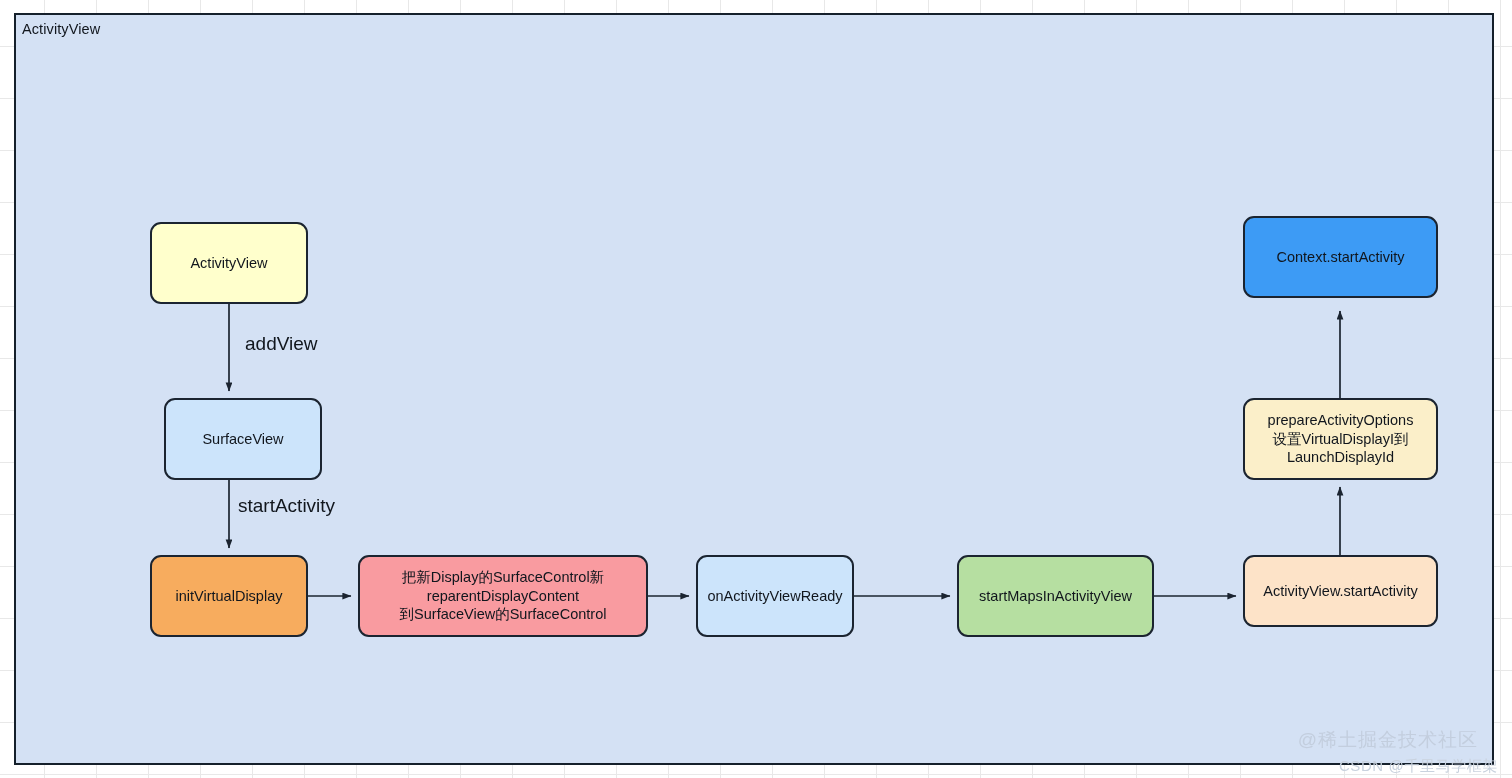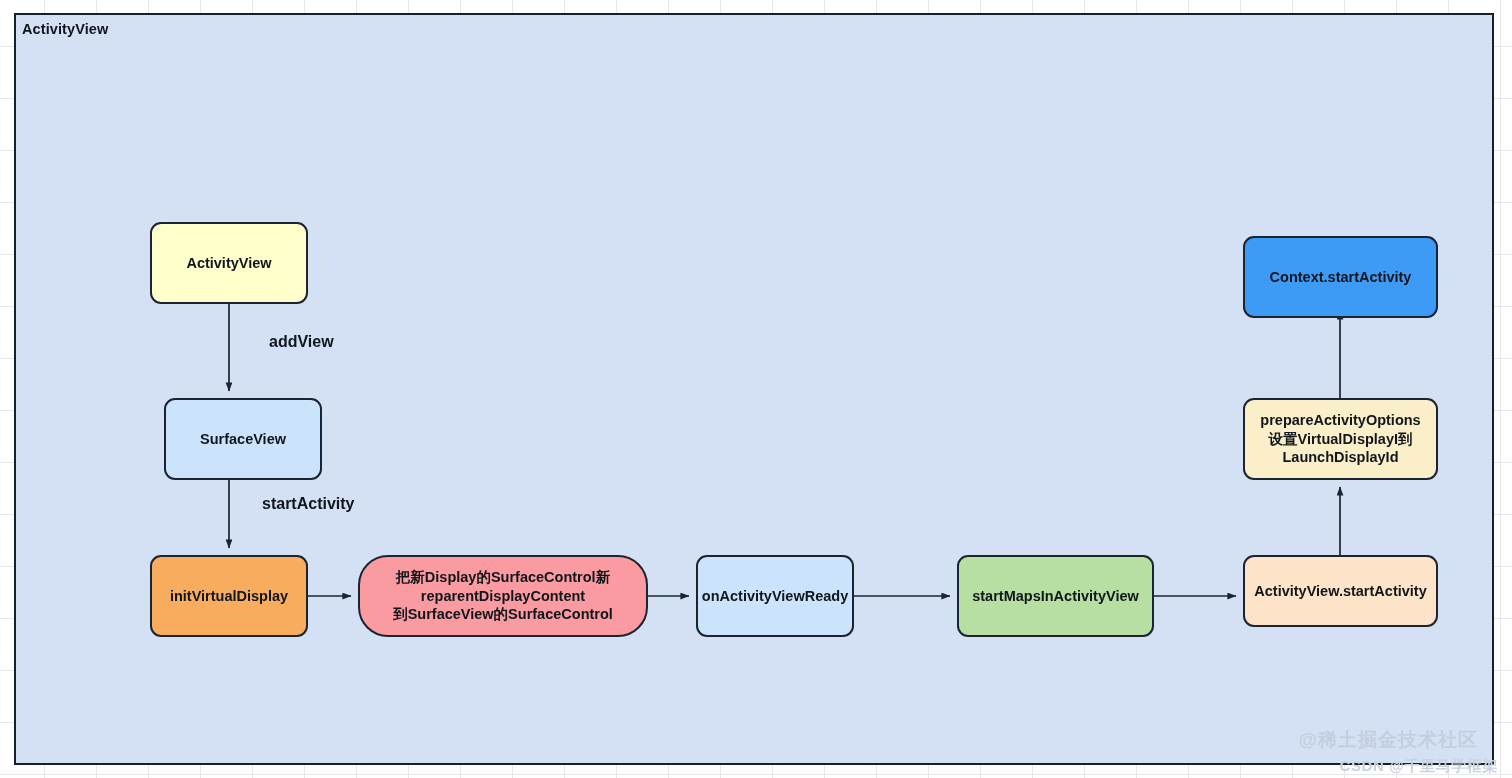--- a/index.html
+++ b/index.html
@@ -16,21 +16,20 @@
   #canvas {
     position: relative;
     width: 1512px;
     height: 778px;
     background-color: #ffffff;
     background-image:
       linear-gradient(to right, #e8e8e8 1px, transparent 1px),
       linear-gradient(to bottom, #e8e8e8 1px, transparent 1px);
     background-size: 52px 52px;
     background-position: -8px -6px;
-    font-weight: bold;
   }
   
   .container-box {
     position: absolute;
     left: 14px;
     top: 13px;
     width: 1480px;
     height: 752px;
     background: #d4e1f4;
     border: 2px solid #15202b;
@@ -61,36 +60,35 @@
     white-space: pre-line;
   }
   .n-activityview   { left: 150px; top: 222px;  width: 158px; height: 82px;  background: #ffffcc; }
   .n-surfaceview    { left: 164px; top: 398px;  width: 158px; height: 82px;  background: #cce4fb; }
   .n-initvd         { left: 150px; top: 555px;  width: 158px; height: 82px;  background: #f7ac5e; }
   .n-reparent       { left: 358px; top: 555px;  width: 290px; height: 82px;  background: #f99ba0; }
   .n-onready        { left: 696px; top: 555px;  width: 158px; height: 82px;  background: #cce4fb; text-align: center; }
   .n-startmaps      { left: 957px; top: 555px;  width: 197px; height: 82px;  background: #b6dfa1; }
   .n-avstart        { left: 1243px; top: 555px; width: 195px; height: 72px;  background: #fde3c8; }
   .n-prepareopts    { left: 1243px; top: 398px; width: 195px; height: 82px;  background: #fbefc9; }
-  .n-ctxstart       { left: 1243px; top: 236px; width: 195px; height: 82px;  background: #3d9bf5; }
+  .n-ctxstart       { left: 1243px; top: 216px; width: 195px; height: 82px;  background: #3d9bf5; }
 
   
   .edges {
     position: absolute;
     left: 0; top: 0;
     width: 1512px;
     height: 778px;
     pointer-events: none;
   }
   .edge-label {
     position: absolute;
-    font-size: 16px;
+    font-size: 19px;
     color: #11161d;
     white-space: nowrap;
-    margin-left: 24px;
   }
   .lbl-addview        { left: 245px; top: 333px; }
   .lbl-surfacecreated { left: 238px; top: 495px; }
 
   
   .wm-main {
     position: absolute;
     right: 34px;
     top: 727px;
     font-size: 19px;
@@ -134,21 +132,21 @@
     <line x1="1154" y1="596" x2="1236" y2="596" stroke="#1b2430" stroke-width="1.7" marker-end="url(#arrow)"></line>
 
     <line x1="1340" y1="555" x2="1340" y2="487" stroke="#1b2430" stroke-width="1.7" marker-end="url(#arrow)"></line>
 
     <line x1="1340" y1="398" x2="1340" y2="311" stroke="#1b2430" stroke-width="1.7" marker-end="url(#arrow)"></line>
   </svg>
 
   <div class="node n-activityview" style="background: rgb(255, 255, 204);">ActivityView</div>
   <div class="node n-surfaceview" style="background: rgb(204, 228, 251);">SurfaceView</div>
   <div class="node n-initvd" style="background: rgb(247, 172, 94);">initVirtualDisplay</div>
-  <div class="node n-reparent" style="background: rgb(249, 155, 160); border-radius: 30px;">把新Display的SurfaceControl新
+  <div class="node n-reparent" style="background: rgb(249, 155, 160);">把新Display的SurfaceControl新
 reparentDisplayContent
 到SurfaceView的SurfaceControl</div>
   <div class="node n-onready" style="background: rgb(204, 228, 251);">onActivityViewReady</div>
   <div class="node n-startmaps" style="background: rgb(182, 223, 161);">startMapsInActivityView</div>
   <div class="node n-avstart" style="background: rgb(253, 227, 200);">ActivityView.startActivity</div>
   <div class="node n-prepareopts" style="background: rgb(251, 239, 201);">prepareActivityOptions
 设置VirtualDisplayI到
 LaunchDisplayId</div>
   <div class="node n-ctxstart" style="background: rgb(61, 155, 245);">Context.startActivity</div>
 

